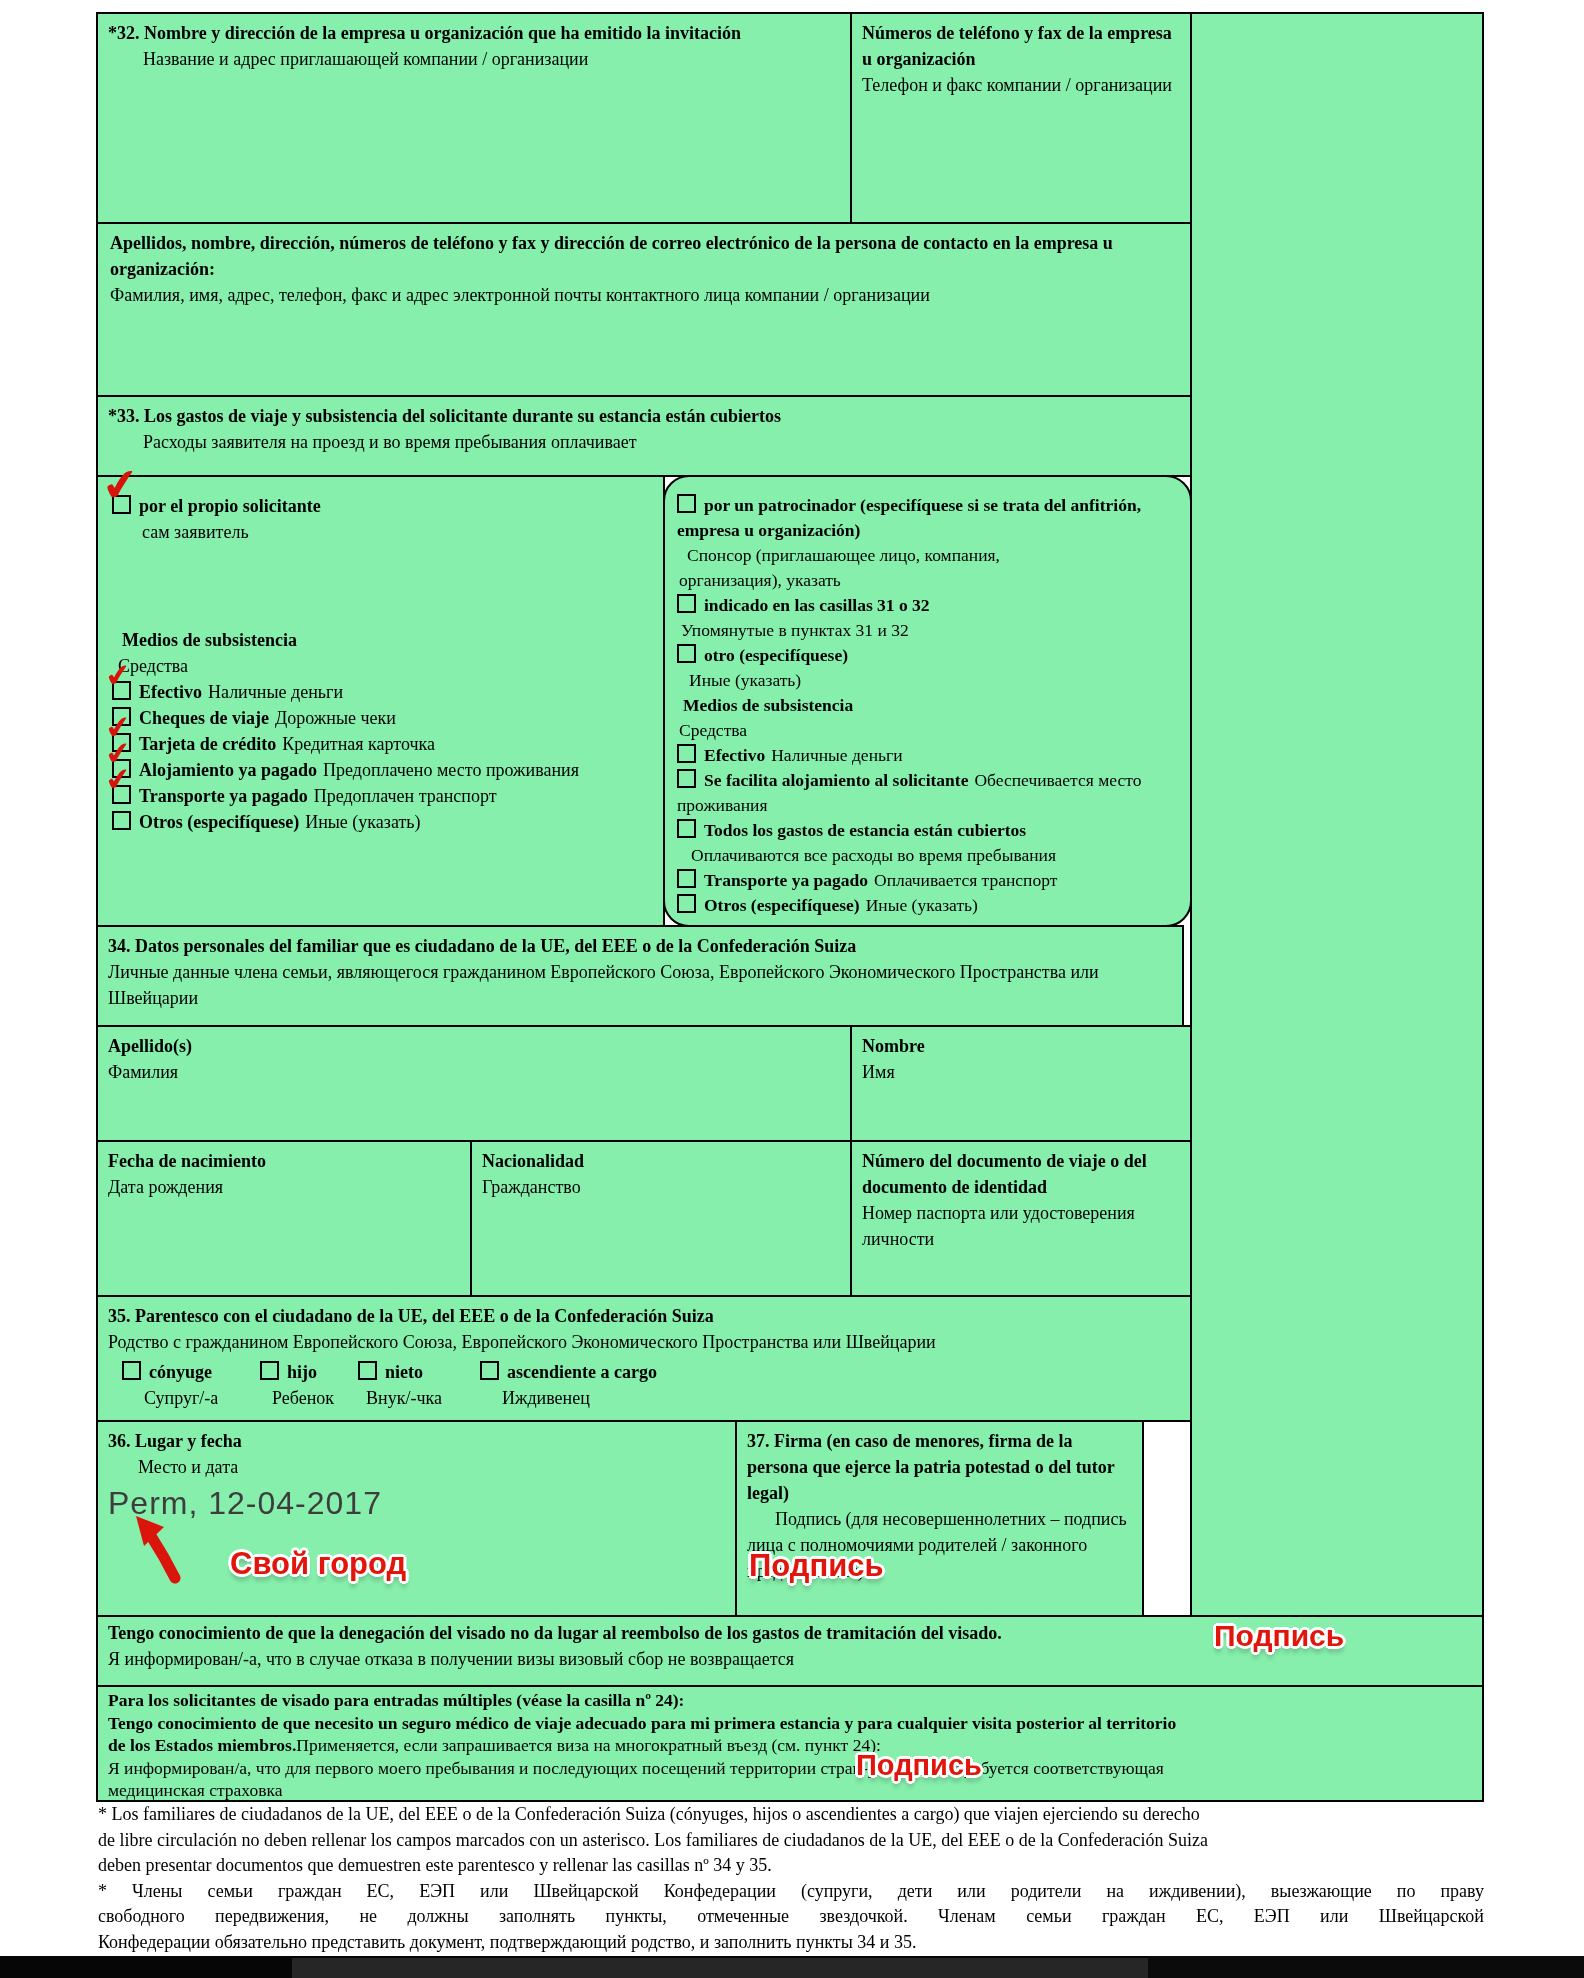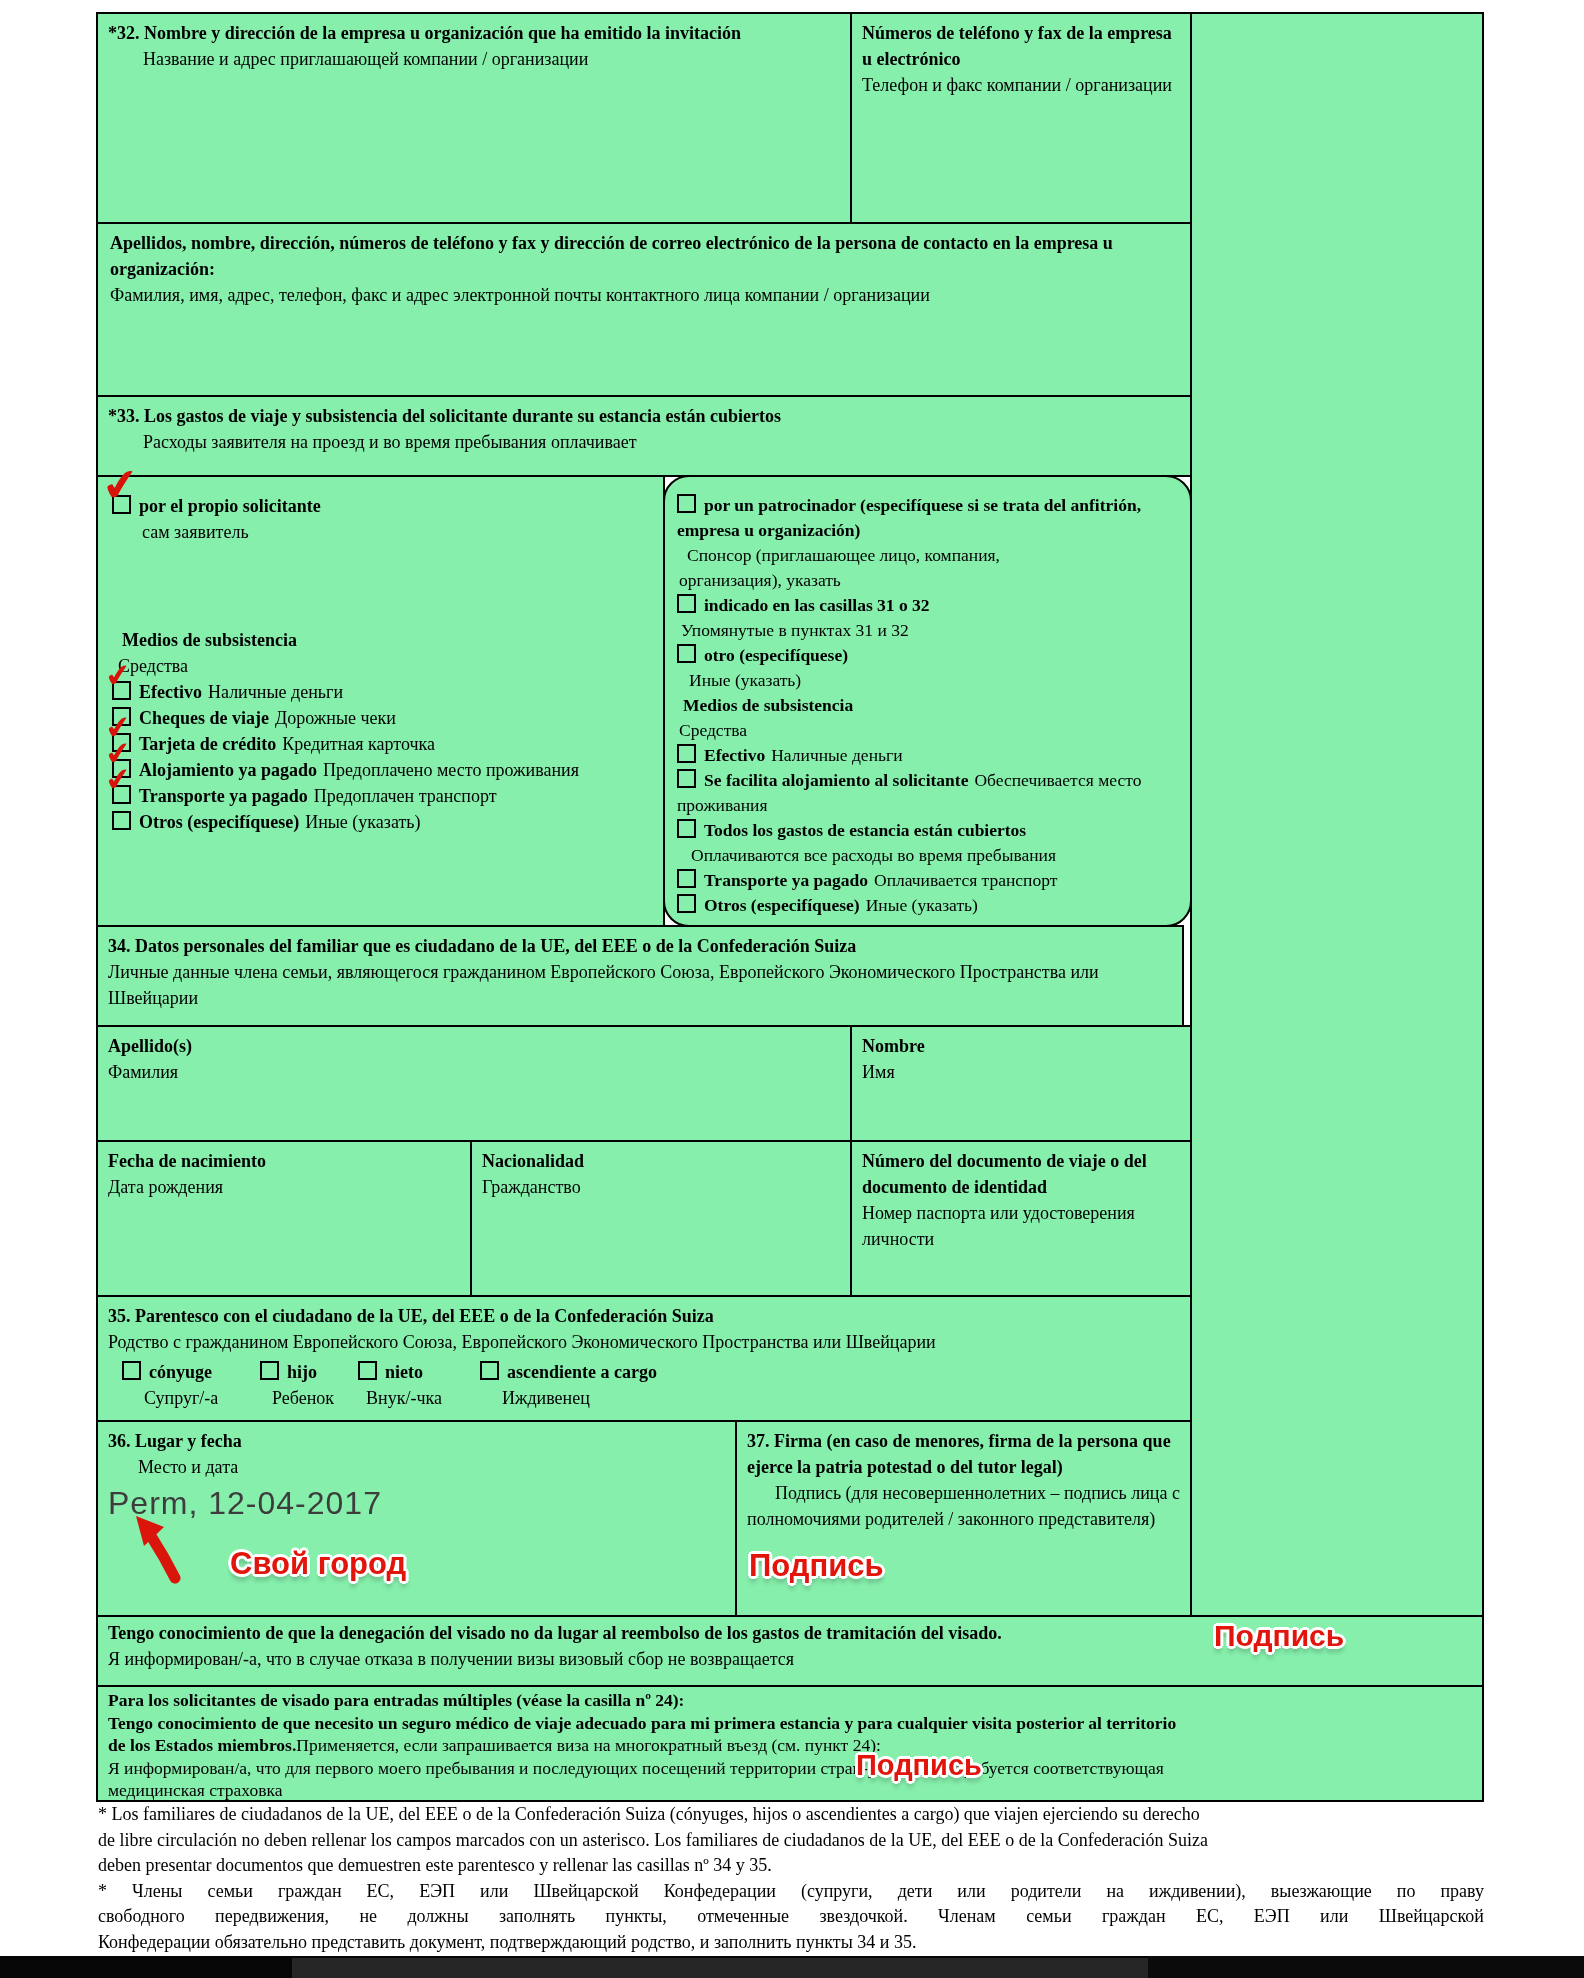--- a/index.html
+++ b/index.html
@@ -34,21 +34,21 @@
 </head>
 <body>
 
 <div class="page">
 
   <div class="cell pad t" style="left:96px;top:12px;width:756px;height:212px;">
     <div class="b">*32. Nombre y dirección de la empresa u organización que ha emitido la invitación</div>
     <div class="ind35">Название и адрес приглашающей компании / организации</div>
   </div>
   <div class="cell pad t" style="left:850px;top:12px;width:342px;height:212px;">
-    <div class="b">Números de teléfono y fax de la empresa u electrónico</div>
+    <div class="b">Números de teléfono y fax de la empresa u organización</div>
     <div>Телефон и факс компании / организации</div>
   </div>
   <div class="cell" style="left:1190px;top:12px;width:294px;height:1605px;"></div>
 
   <div class="cell pad12 t" style="left:96px;top:222px;width:1096px;height:175px;">
     <div class="b">Apellidos, nombre, dirección, números de teléfono y fax y dirección de correo electrónico de la persona de contacto en la empresa u organización:</div>
     <div>Фамилия, имя, адрес, телефон, факс и адрес электронной почты контактного лица компании / организации</div>
   </div>
 
   <div class="cell pad t" style="left:96px;top:395px;width:1096px;height:82px;">
@@ -171,21 +171,21 @@
   <div class="cell pad t" style="left:96px;top:1420px;width:641px;height:197px;">
     <div class="b">36. Lugar y fecha</div>
     <div class="ind30">Место и дата</div>
     <div class="date-text">Perm, 12-04-2017</div>
     <svg width="54" height="70" viewBox="0 0 54 70" style="position:absolute;left:32px;top:92px;">
       <polygon points="6,2 34,13 14,32" fill="#da150c"></polygon>
       <path d="M21 22 C30 36 38 50 45 64" stroke="#da150c" stroke-width="11" fill="none" stroke-linecap="round"></path>
     </svg>
     <div class="red-note" style="left:132px;top:124px;font-size:31px;">Свой город</div>
   </div>
-  <div class="cell pad t" style="left:735px;top:1420px;width:457px;height:197px;">
+  <div class="cell pad t" style="left:735px;top:1420px;width:409px;height:197px;">
     <div class="b">37. Firma (en caso de menores, firma de la persona que ejerce la patria potestad o del tutor legal)</div>
     <div style="text-indent:28px;">Подпись (для несовершеннолетних – подпись лица с полномочиями  родителей / законного представителя)</div>
     <div class="red-note" style="left:12px;top:126px;font-size:31px;">Подпись</div>
   </div>
 
   <div class="cell t" style="left:96px;top:1615px;width:1388px;height:92px;padding:3px 10px;">
     <div class="b nw">Tengo conocimiento de que la denegación del visado no da lugar al reembolso de los gastos de tramitación del visado.</div>
     <div>Я информирован/-а, что в случае отказа в получении визы визовый сбор не возвращается</div>
     <div class="red-note" style="left:1116px;top:2px;font-size:30px;">Подпись</div>
   </div>

